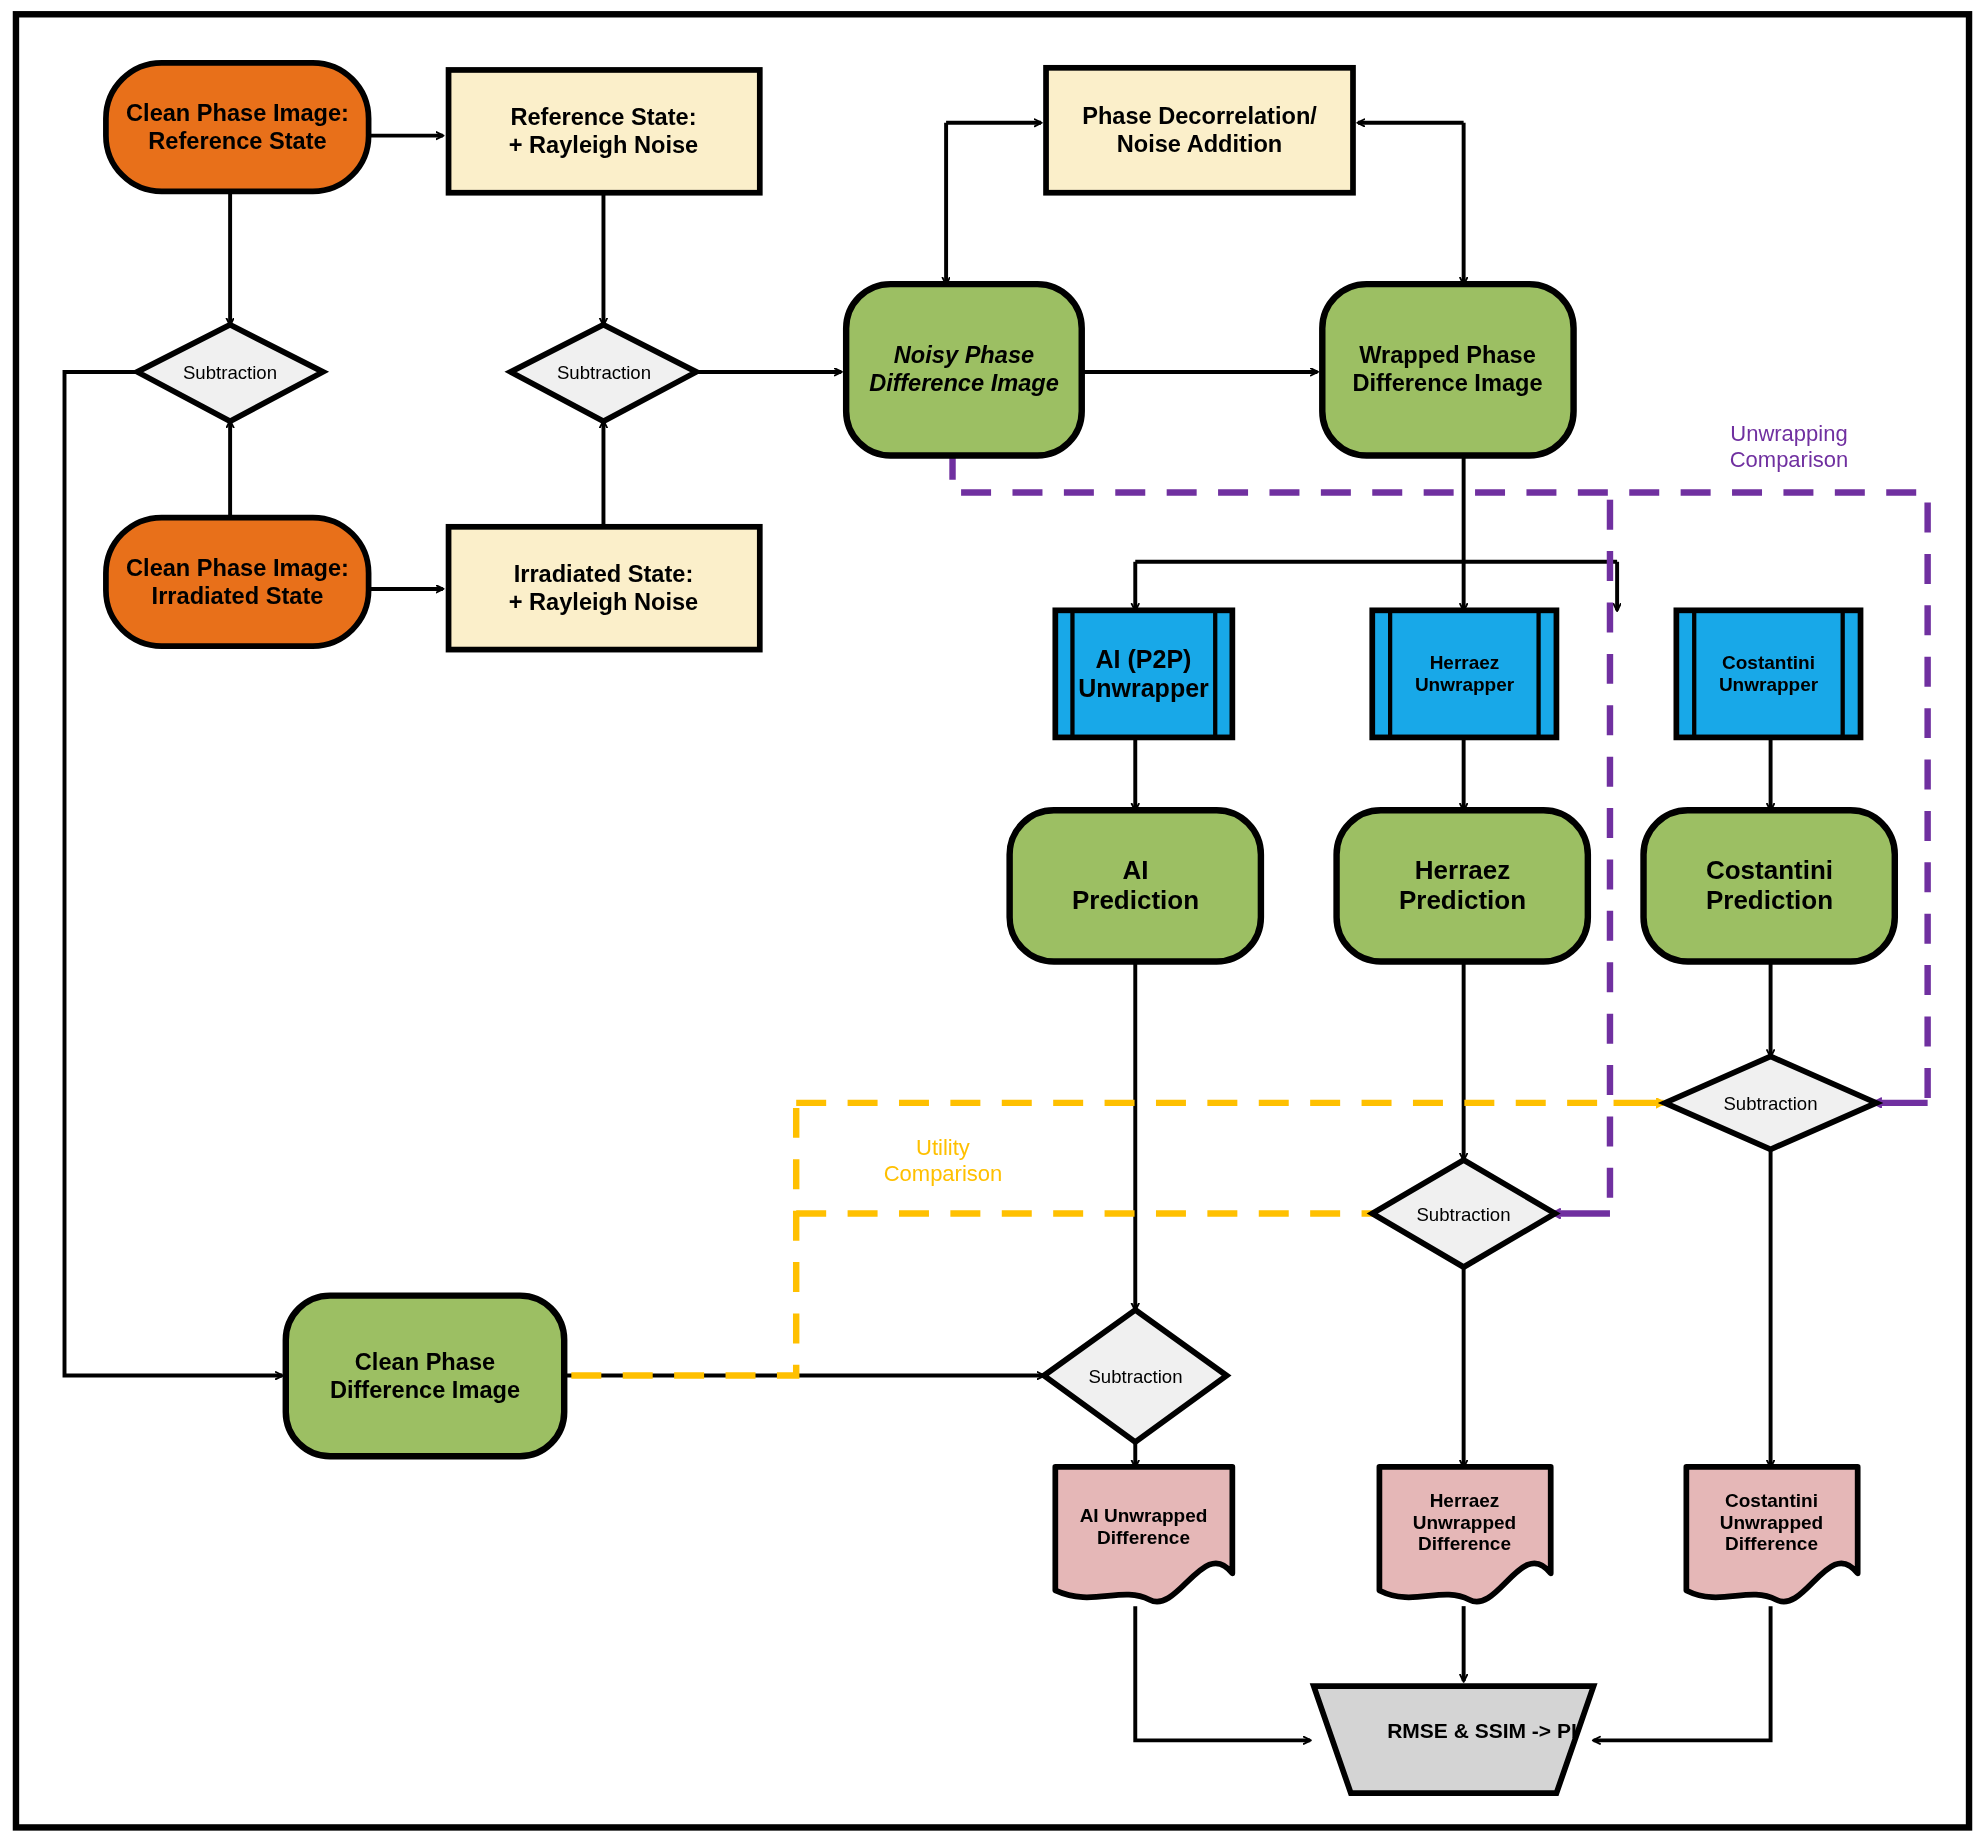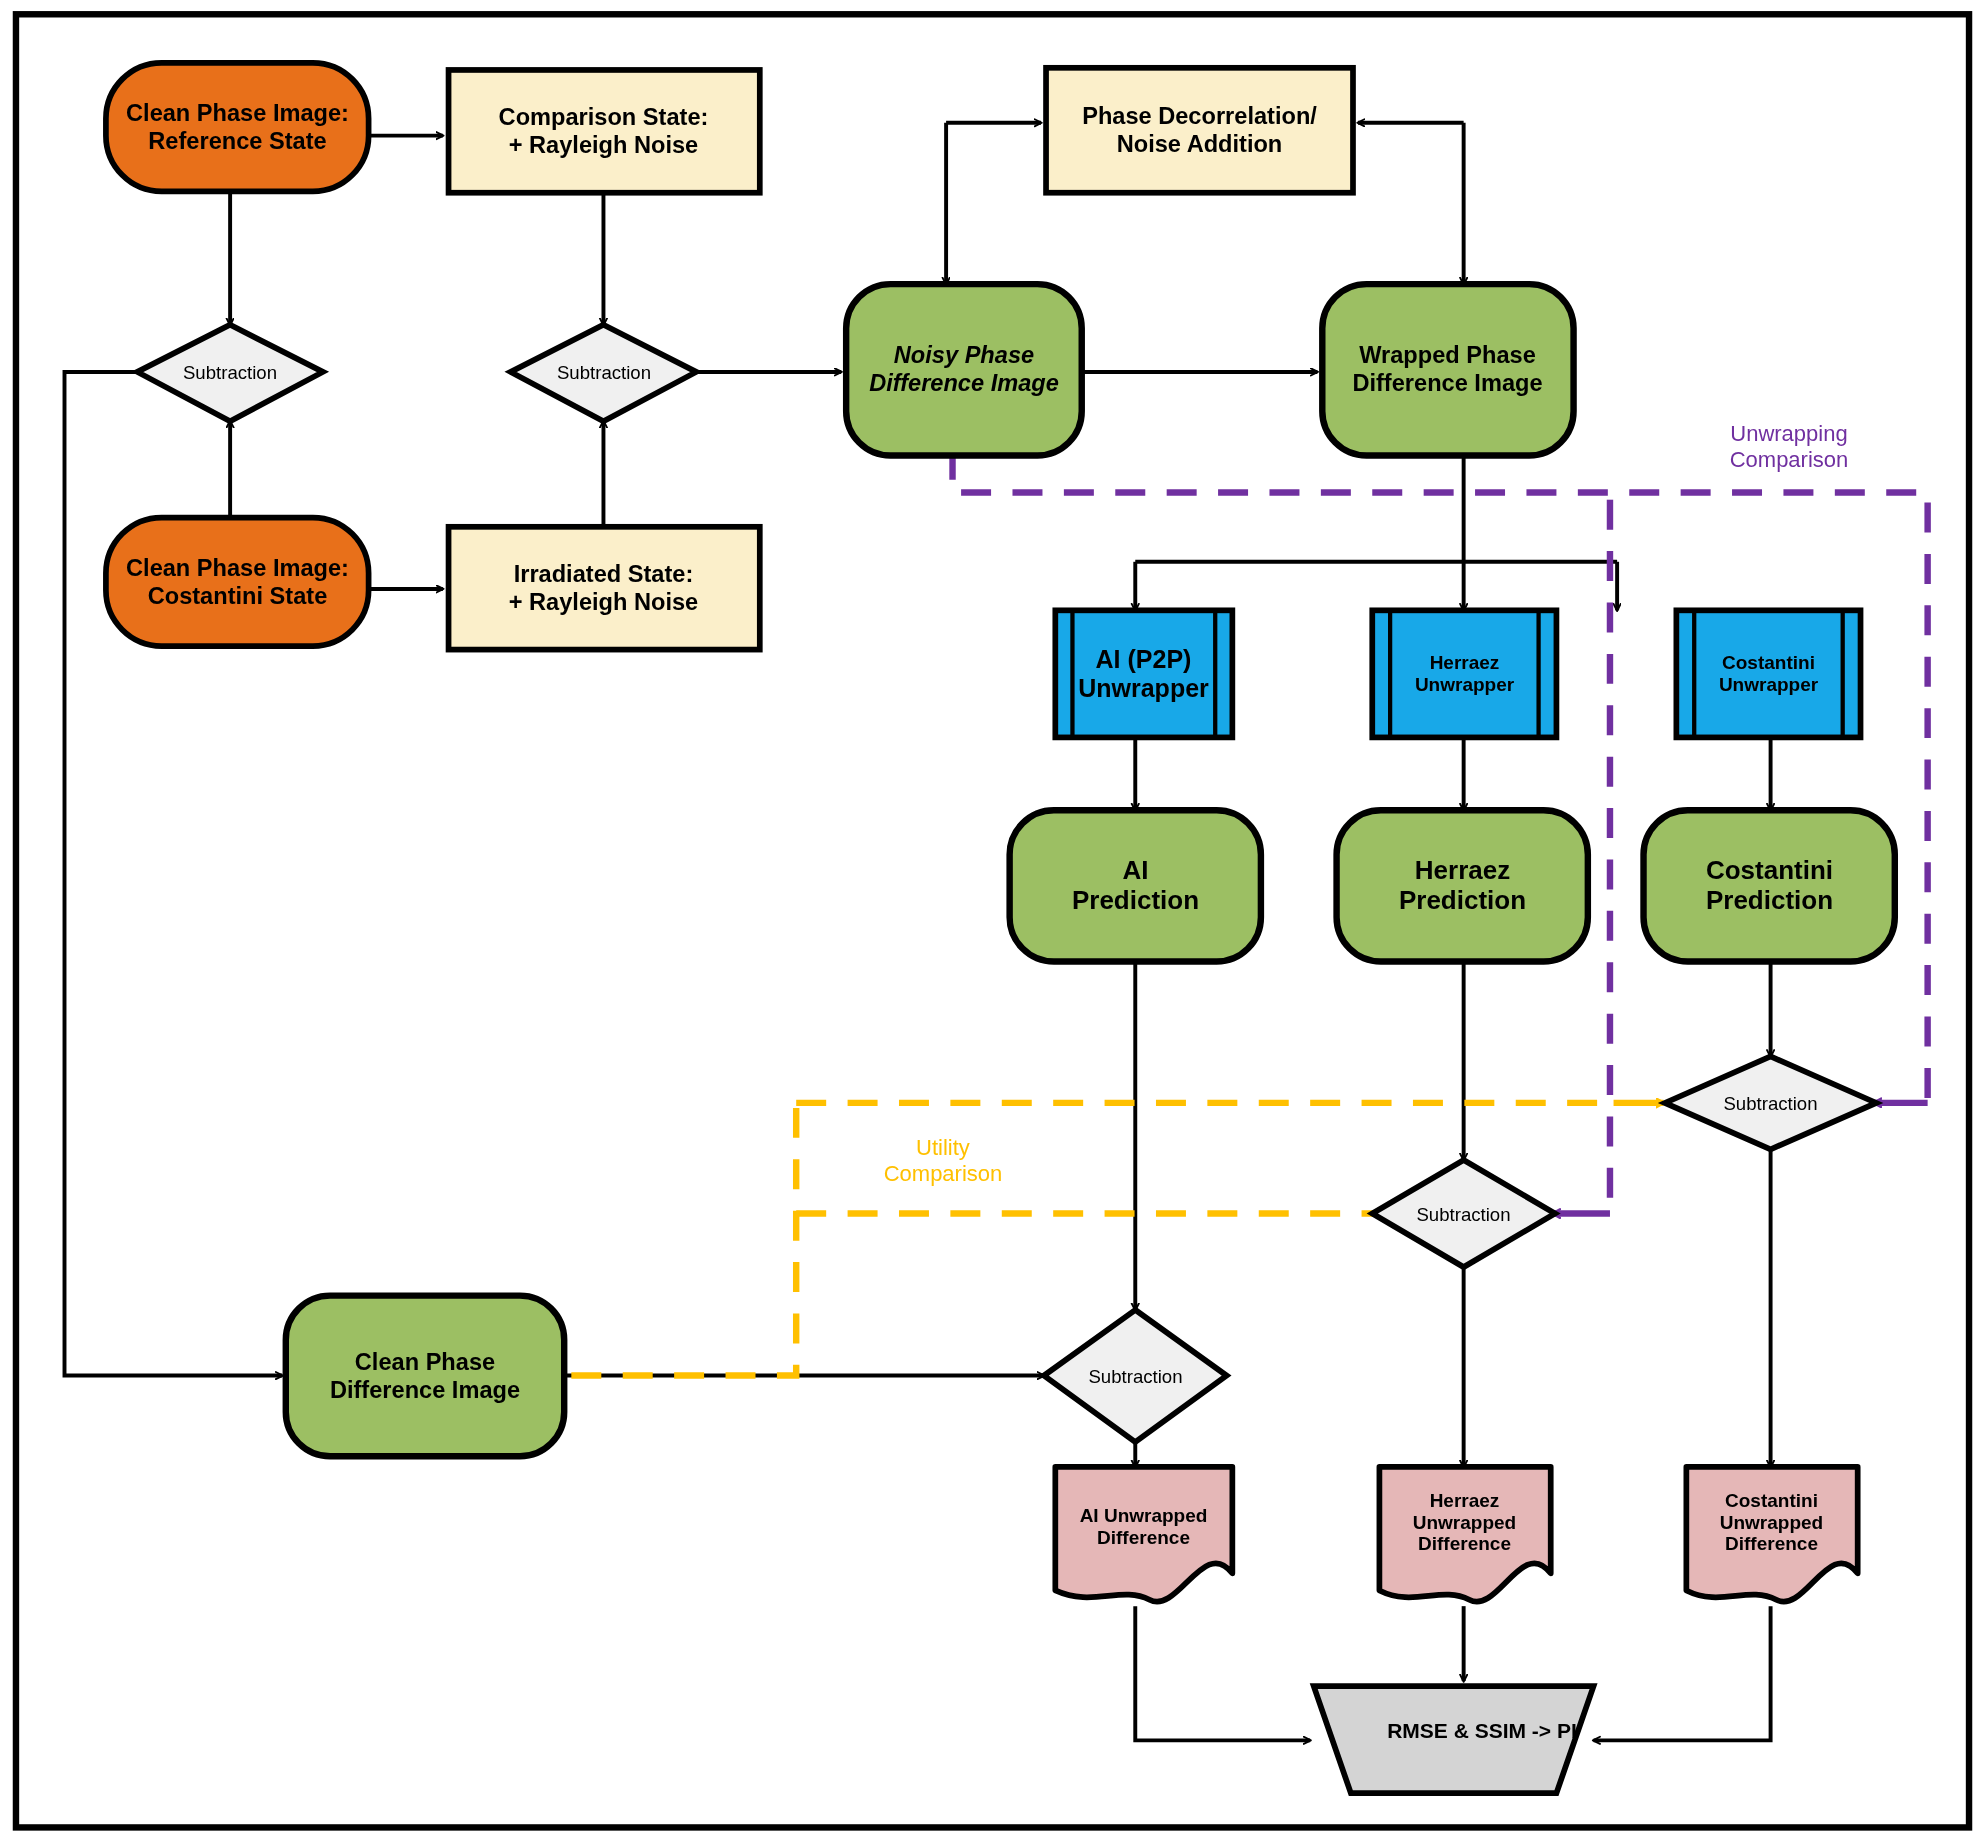--- a/index.html
+++ b/index.html
@@ -160,25 +160,25 @@
 
   <polygon points="1840,2362 2232,2362 2180,2512 1892,2512" fill="#D4D4D4" stroke="#000" stroke-width="8"></polygon>
 
 </svg>
 
 <div class="nodeText" style="left:106px;top:63px;width:263px;height:129px;font-size:23.6px;">
   <div><span>Clean Phase Image:</span><br><span>Reference State</span></div>
 </div>
 
 <div class="nodeText" style="left:106px;top:518px;width:263px;height:129px;font-size:23.6px;">
-  <div><span>Clean Phase Image:</span><br><span>Costantini State</span></div>
+  <div><span>Clean Phase Image:</span><br><span>Irradiated State</span></div>
 </div>
 
 <div class="nodeText" style="left:448px;top:70px;width:311px;height:123px;font-size:23.6px;">
-  <div><span>Comparison State:</span><br><span>+ Rayleigh Noise</span></div>
+  <div><span>Reference State:</span><br><span>+ Rayleigh Noise</span></div>
 </div>
 
 <div class="nodeText" style="left:448px;top:527px;width:311px;height:123px;font-size:23.6px;">
   <div><span>Irradiated State:</span><br><span>+ Rayleigh Noise</span></div>
 </div>
 
 <div class="nodeText" style="left:137px;top:343px;width:186px;height:59px;font-size:18.6px;font-weight:normal;">
   <span>Subtraction</span>
 </div>
 

